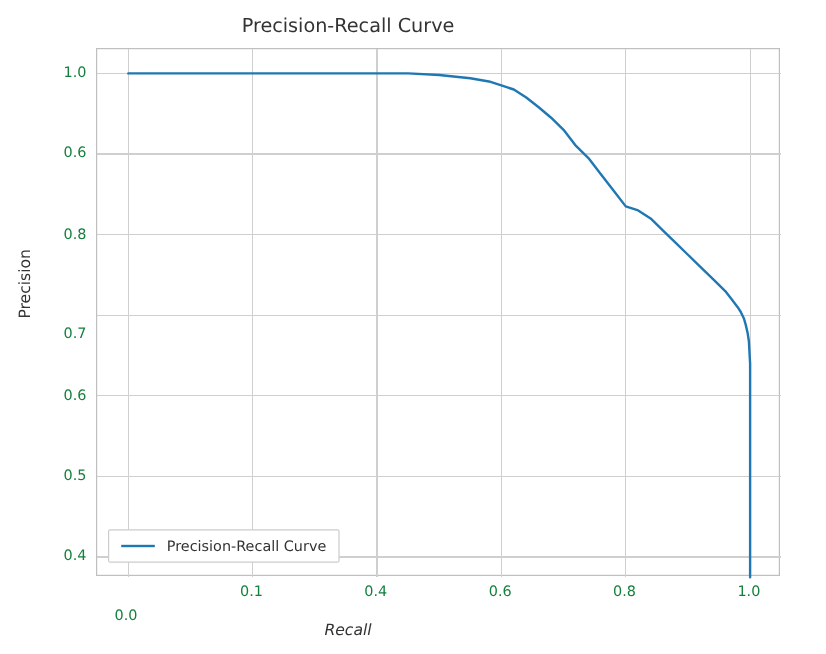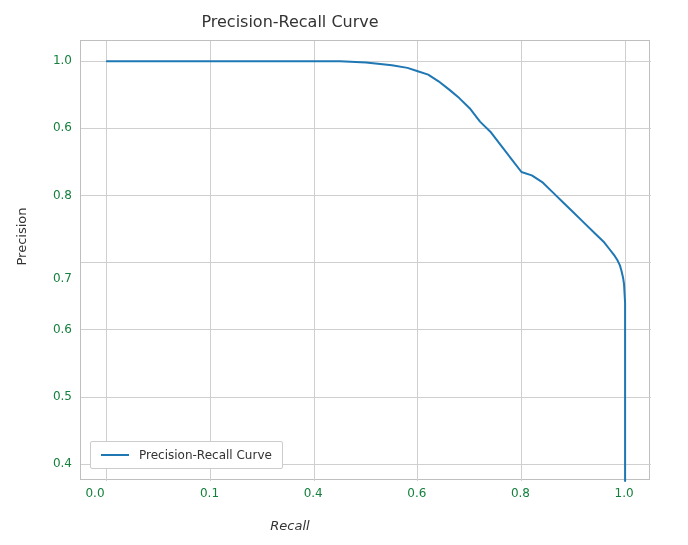--- a/index.html
+++ b/index.html
@@ -132,21 +132,21 @@
 
   <div class="axis-label x-axis-label">Recall</div>
   <div class="axis-label y-axis-label">Precision</div>
 
   <div class="legend">
     <div class="legend-line"></div>
     <span>Precision-Recall Curve</span>
   </div>
 
   <div>
-      <div class="tick-label x-tick" style="left: 95px;">0.0</div>
+      <div class="tick-label x-tick" style="left: 105px; margin-top: 20px;">0.0</div>
       <div class="tick-label x-tick" style="left: 209.545px;">0.1</div>
       <div class="tick-label x-tick" style="left: 313.182px;">0.4</div>
       <div class="tick-label x-tick" style="left: 416.818px;">0.6</div>
       <div class="tick-label x-tick" style="left: 520.455px;">0.8</div>
       <div class="tick-label x-tick" style="left: 624.091px;">1.0</div>
       <div class="tick-label y-tick" style="top: 463.206px;">0.4</div>
       <div class="tick-label y-tick" style="top: 396px;">0.5</div>
       <div class="tick-label y-tick" style="top: 328.855px;">0.6</div>
       <div class="tick-label y-tick" style="top: 278px;">0.7</div>
       <div class="tick-label y-tick" style="top: 194.504px;">0.8</div>

